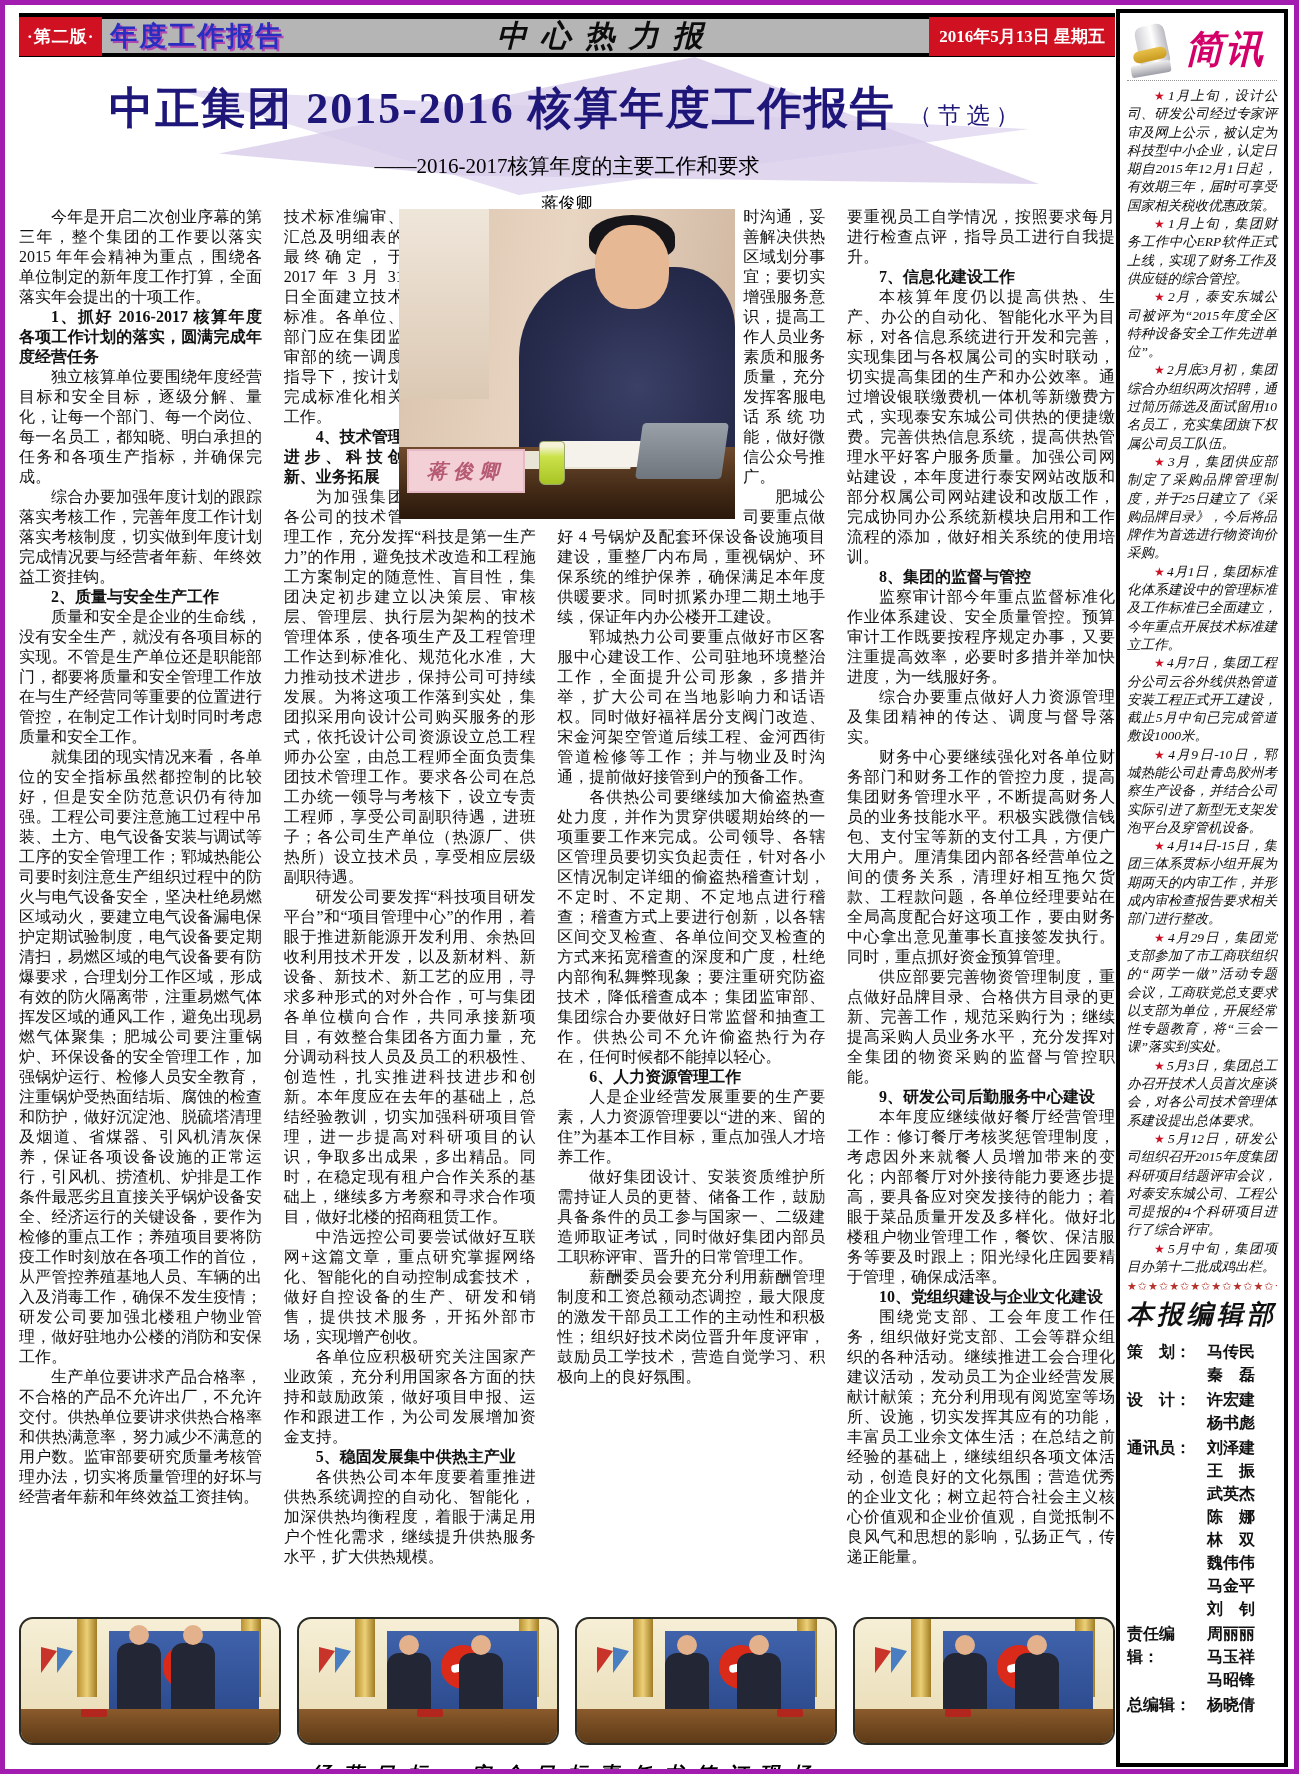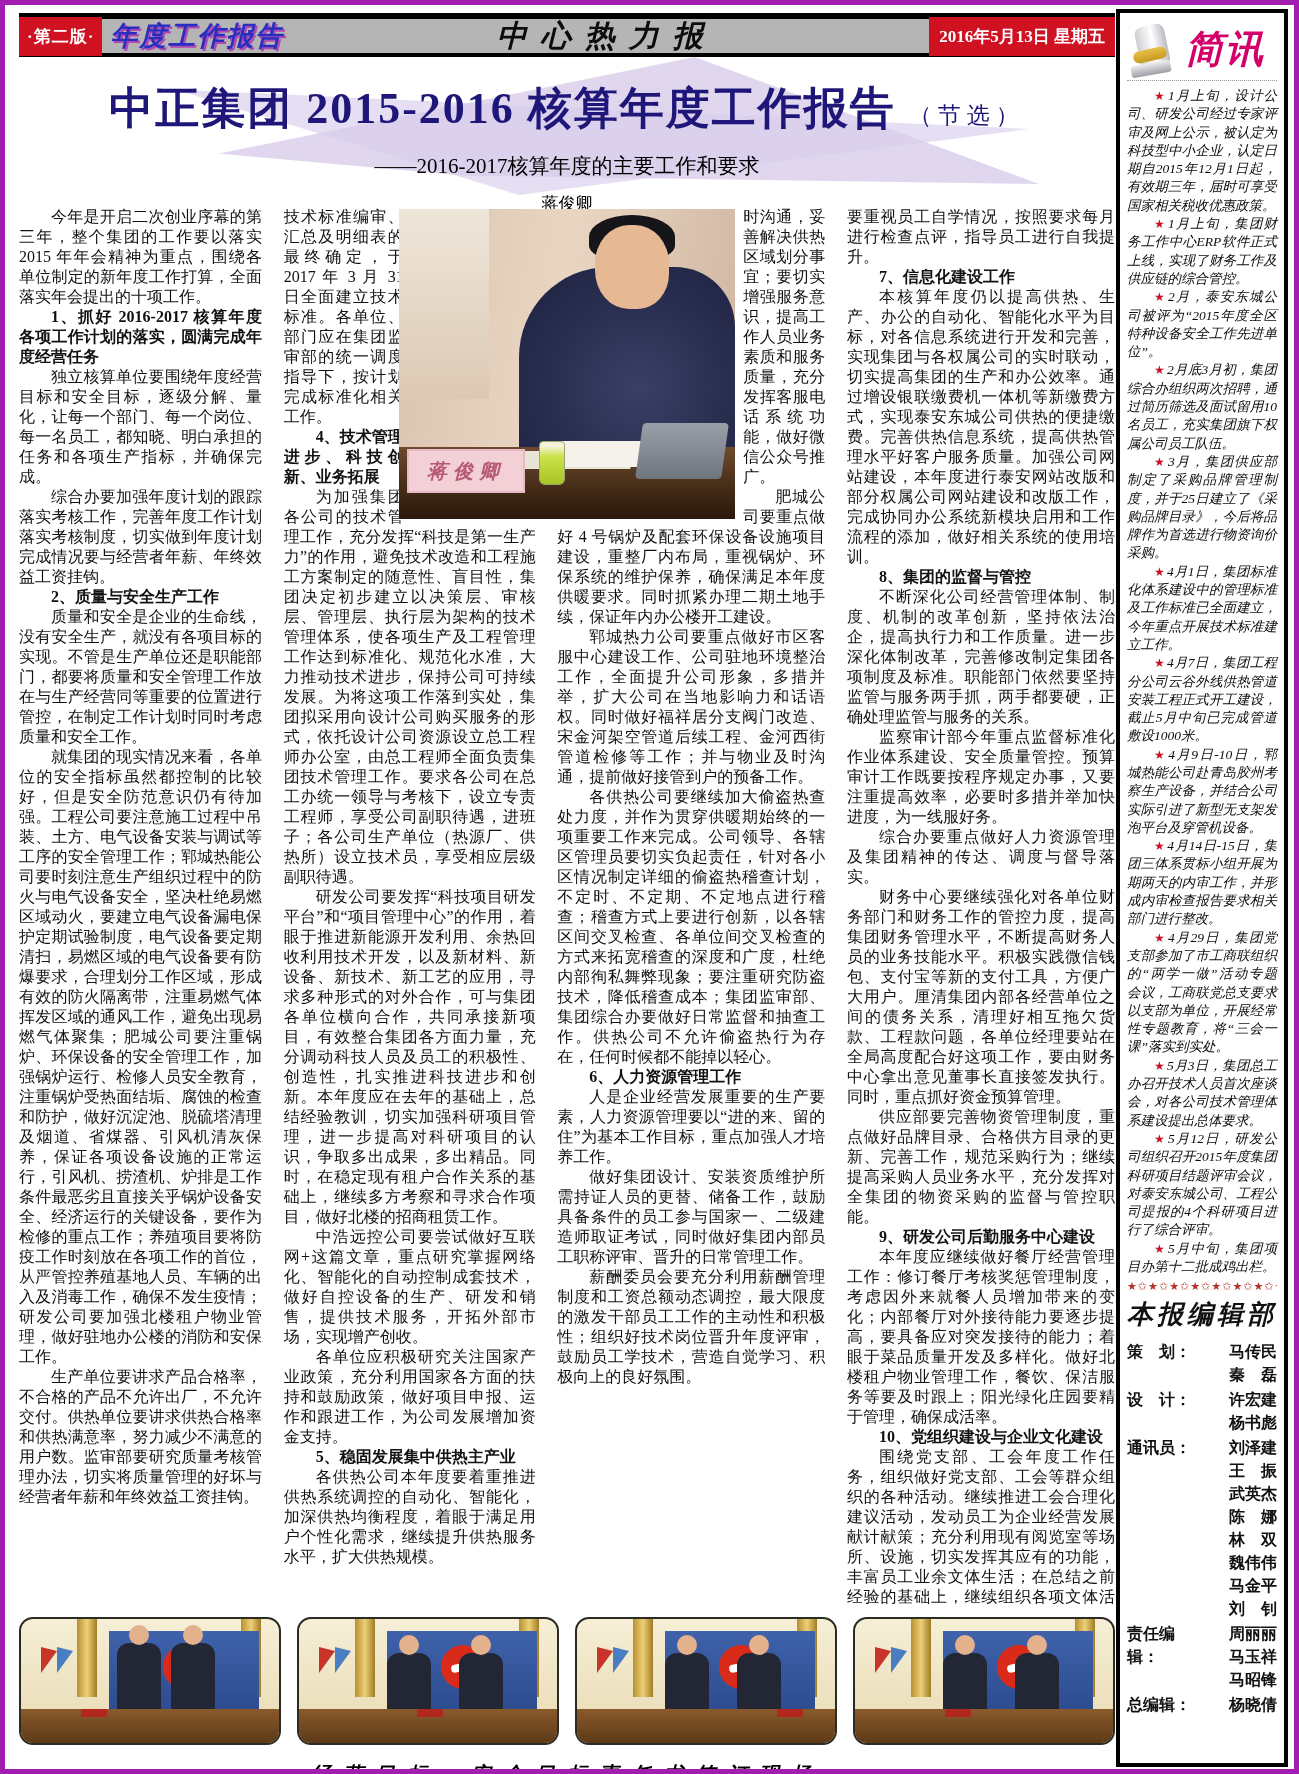--- a/index.html
+++ b/index.html
@@ -16,21 +16,21 @@
     position:relative;height:44px;margin-top:4px;background:#b5b5b5;
     border-top:6px solid #000;border-bottom:4px solid #000;
     display:flex;align-items:center;
   }
   .page-label{
     background:#cf1122;color:#fff;font-weight:bold;font-size:17px;
     padding:8px 8px;margin-right:8px;letter-spacing:1px;white-space:nowrap;
   }
   .banner{
     font-weight:bold;font-size:27px;color:#2a2ec0;letter-spacing:2px;
-    text-shadow:2px 2px 0 #b04ab0;white-space:nowrap;font-style:italic;
+    text-shadow:2px 2px 0 #b04ab0;white-space:nowrap;
   }
   .masthead{
     flex:1;text-align:center;font-weight:bold;font-size:30px;color:#0c0c0c;
     letter-spacing:14px;font-style:italic;white-space:nowrap;
   }
   .date-box{
     background:#cf1122;color:#fff;font-weight:bold;font-size:17px;
     padding:8px 10px;white-space:nowrap;
   }
   
@@ -107,21 +107,21 @@
   .stamp-base{position:absolute;left:4px;top:42px;width:40px;height:12px;background:linear-gradient(#efefef,#9d9da6);border-radius:3px;transform:rotate(-10deg);}
   .jianxun{font-size:38px;font-weight:bold;color:#d4006a;font-style:italic;letter-spacing:2px;}
   .briefs{font-size:13.5px;line-height:18.3px;text-align:justify;font-style:italic;color:#0a0a0a;}
   .briefs p{margin:0;text-indent:2em;}
   .briefs .star{color:#cc1126;font-style:normal;font-size:12px;padding-right:2px;}
   .divider{color:#b5322a;font-size:11px;letter-spacing:1px;white-space:nowrap;overflow:hidden;margin:4px 0;}
   .ed-title{font-size:26px;font-weight:bold;text-align:center;font-style:italic;letter-spacing:4px;margin:4px 0 8px;}
   .staff{font-size:16px;line-height:23px;}
   .staff-row{display:flex;margin-bottom:2px;}
   .staff-role{width:74px;flex:0 0 auto;font-weight:bold;}
-  .staff-names{flex:1;text-align:right;padding-left:6px;font-weight:bold;}
+  .staff-names{flex:1;text-align:left;padding-left:6px;font-weight:bold;}
   .staff-names div{white-space:nowrap;}
 </style>
 </head>
 <body>
 
 <div class="page">
   <div class="main">
 
     <div class="topbar">
       <div class="page-label">·第二版·</div>
@@ -169,21 +169,20 @@
           <p class="hd">6、人力资源管理工作</p>
           <p class="">人是企业经营发展重要的生产要素，人力资源管理要以“进的来、留的住”为基本工作目标，重点加强人才培养工作。</p>
           <p class="">做好集团设计、安装资质维护所需持证人员的更替、储备工作，鼓励具备条件的员工参与国家一、二级建造师取证考试，同时做好集团内部员工职称评审、晋升的日常管理工作。</p>
           <p class="">薪酬委员会要充分利用薪酬管理制度和工资总额动态调控，最大限度的激发干部员工工作的主动性和积极性；组织好技术岗位晋升年度评审，鼓励员工学技术，营造自觉学习、积极向上的良好氛围。</p>
         </div>
       <div class="col col-4">
           <p class=" cont">要重视员工自学情况，按照要求每月进行检查点评，指导员工进行自我提升。</p>
           <p class="hd">7、信息化建设工作</p>
           <p class="">本核算年度仍以提高供热、生产、办公的自动化、智能化水平为目标，对各信息系统进行开发和完善，实现集团与各权属公司的实时联动，切实提高集团的生产和办公效率。通过增设银联缴费机一体机等新缴费方式，实现泰安东城公司供热的便捷缴费。完善供热信息系统，提高供热管理水平好客户服务质量。加强公司网站建设，本年度进行泰安网站改版和部分权属公司网站建设和改版工作，完成协同办公系统新模块启用和工作流程的添加，做好相关系统的使用培训。</p>
           <p class="hd">8、集团的监督与管控</p>
-          <p class="">不断深化公司经营管理体制、制度、机制的改革创新，坚持依法治企，提高执行力和工作质量。进一步深化体制改革，完善修改制定集团各项制度及标准。职能部门依然要坚持监管与服务两手抓，两手都要硬，正确处理监管与服务的关系。</p>
           <p class="">监察审计部今年重点监督标准化作业体系建设、安全质量管控。预算审计工作既要按程序规定办事，又要注重提高效率，必要时多措并举加快进度，为一线服好务。</p>
           <p class="">综合办要重点做好人力资源管理及集团精神的传达、调度与督导落实。</p>
           <p class="">财务中心要继续强化对各单位财务部门和财务工作的管控力度，提高集团财务管理水平，不断提高财务人员的业务技能水平。积极实践微信钱包、支付宝等新的支付工具，方便广大用户。厘清集团内部各经营单位之间的债务关系，清理好相互拖欠货款、工程款问题，各单位经理要站在全局高度配合好这项工作，要由财务中心拿出意见董事长直接签发执行。同时，重点抓好资金预算管理。</p>
           <p class="">供应部要完善物资管理制度，重点做好品牌目录、合格供方目录的更新、完善工作，规范采购行为；继续提高采购人员业务水平，充分发挥对全集团的物资采购的监督与管控职能。</p>
           <p class="hd">9、研发公司后勤服务中心建设</p>
           <p class="">本年度应继续做好餐厅经营管理工作：修订餐厅考核奖惩管理制度，考虑因外来就餐人员增加带来的变化；内部餐厅对外接待能力要逐步提高，要具备应对突发接待的能力；着眼于菜品质量开发及多样化。做好北楼租户物业管理工作，餐饮、保洁服务等要及时跟上；阳光绿化庄园要精于管理，确保成活率。</p>
           <p class="hd">10、党组织建设与企业文化建设</p>
           <p class="">围绕党支部、工会年度工作任务，组织做好党支部、工会等群众组织的各种活动。继续推进工会合理化建议活动，发动员工为企业经营发展献计献策；充分利用现有阅览室等场所、设施，切实发挥其应有的功能，丰富员工业余文体生活；在总结之前经验的基础上，继续组织各项文体活动，创造良好的文化氛围；营造优秀的企业文化；树立起符合社会主义核心价值观和企业价值观，自觉抵制不良风气和思想的影响，弘扬正气，传递正能量。</p>
         </div>
 

